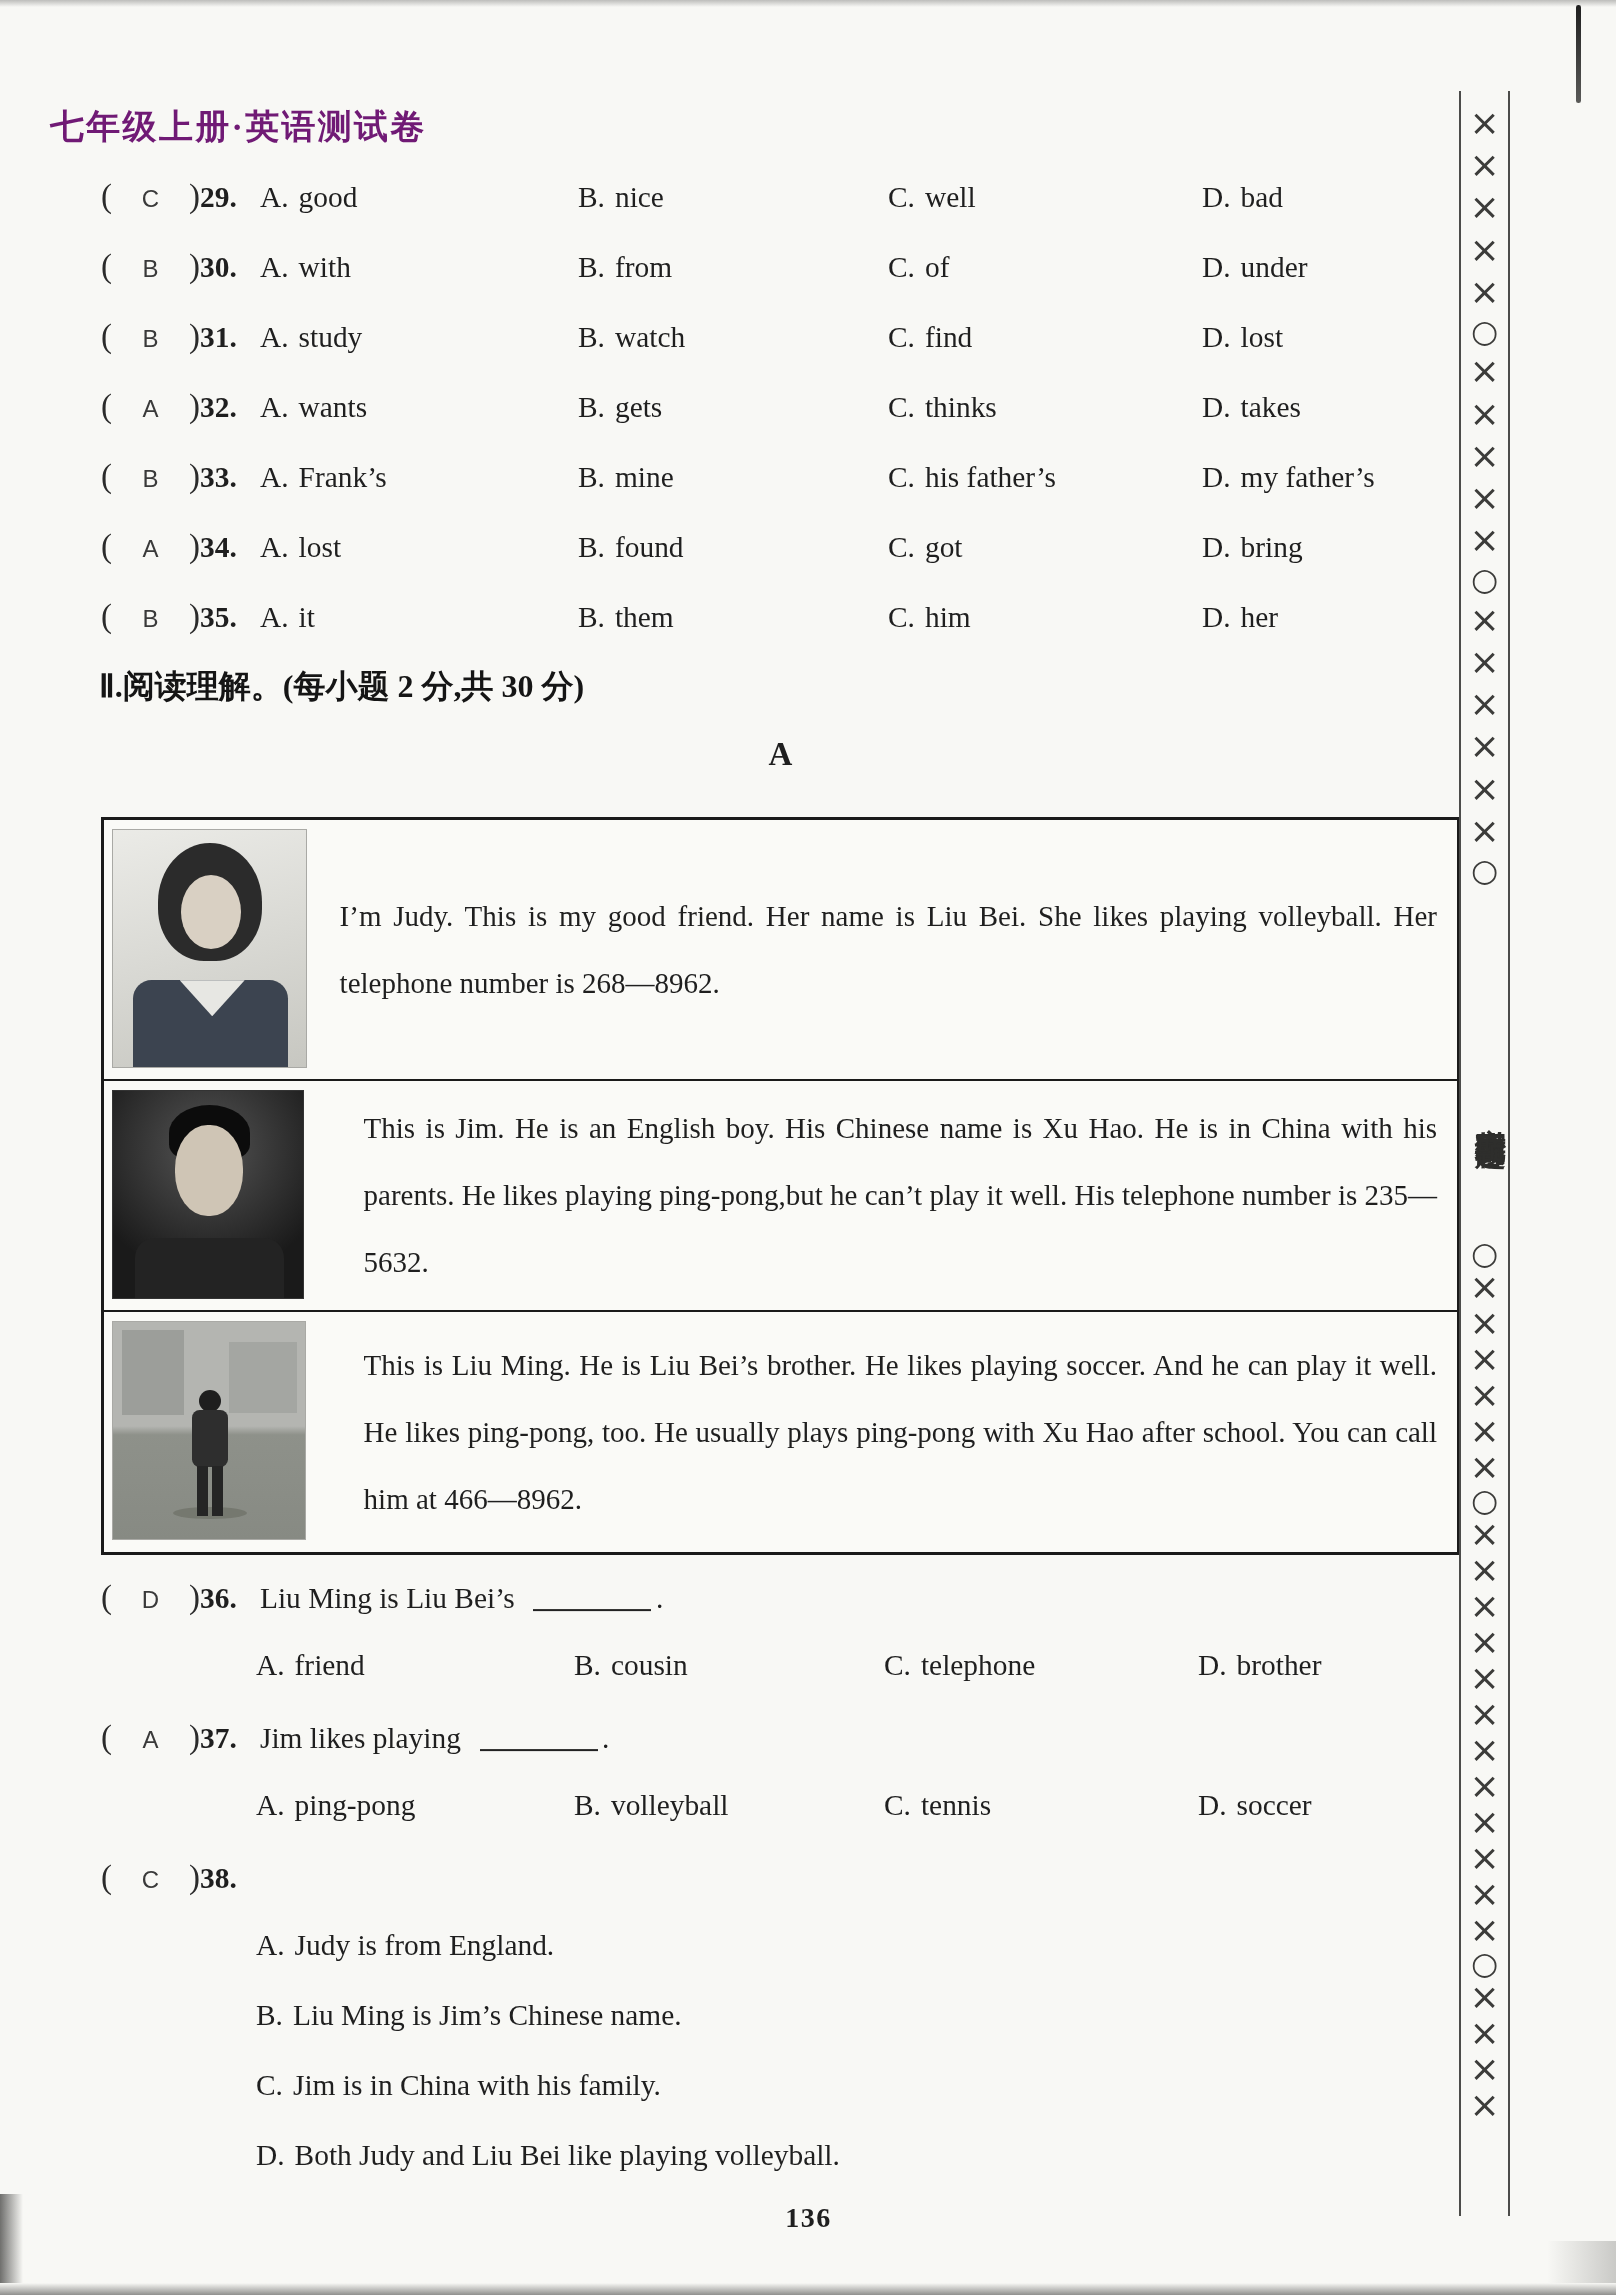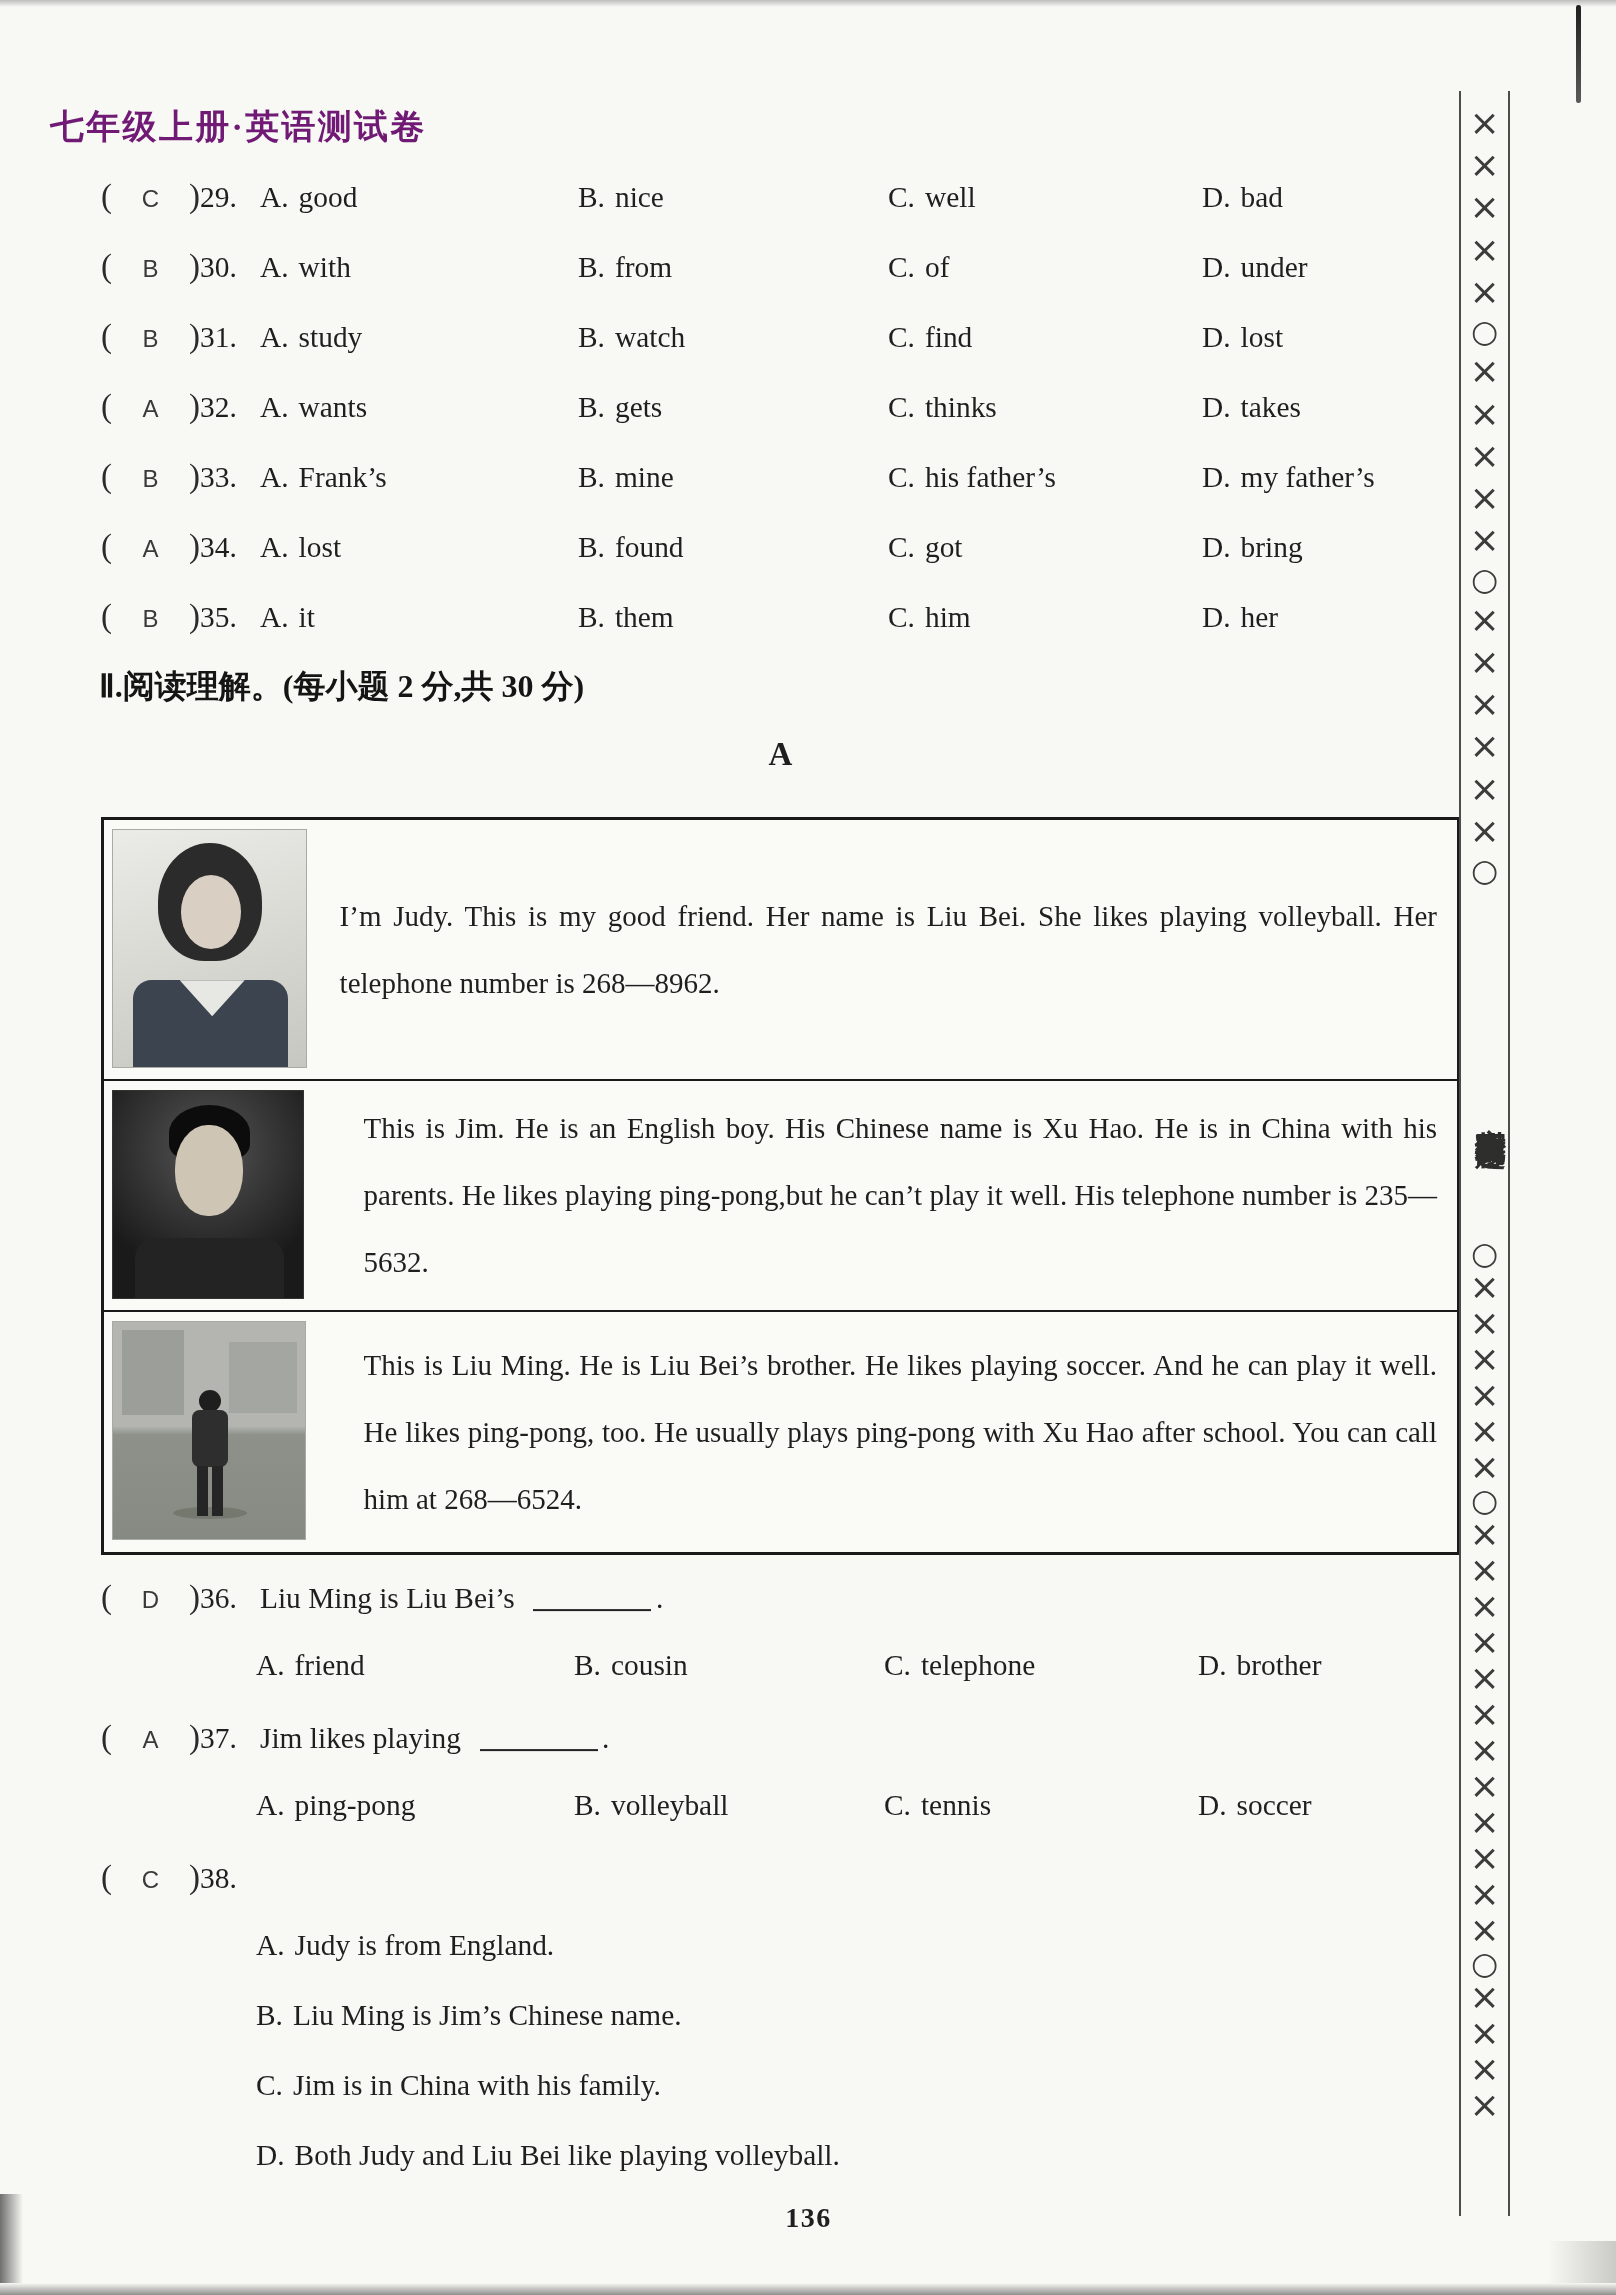--- a/index.html
+++ b/index.html
@@ -25,21 +25,21 @@
   .header { left:50px; top:104px; font-size:34px; font-weight:700;
     letter-spacing:2.3px; color:#701a75; }
 
   
   .cloze-wrap { left:101px; top:178px; width:1361px; }
   .q-row { display:flex; align-items:baseline; height:70px; font-size:29.4px; }
   .ans { width:99px; display:inline-flex; justify-content:space-between;
     align-items:baseline; font-size:33px; color:#2b2b2b; flex:none; }
   .ans-letter { font-family:"Liberation Sans", sans-serif; font-size:24px;
     color:#3a3a3a; }
-  .qnum { width:60px; font-weight:400; flex:none; }
+  .qnum { width:60px; font-weight:700; flex:none; }
   .opt { display:inline-flex; align-items:baseline; }
   .opt-label { margin-right:10px; }
   .w-a { width:318px; } .w-b { width:310px; } .w-c { width:314px; } .w-d { flex:1; }
 
   
   .sec2-heading { left:99px; top:665px; font-size:32px; font-weight:700; color:#151515; }
   .passage-label { left:101px; top:736px; width:1359px; text-align:center;
     font-size:33px; font-weight:700; }
 
   
@@ -341,21 +341,21 @@
           <div class="p3-building"></div>
           <div class="p3-building2"></div>
           <div class="p3-shadow"></div>
           <div class="p3-head"></div>
           <div class="p3-torso"></div>
           <div class="p3-leg-l"></div>
           <div class="p3-leg-r"></div>
         </div>
       </div>
       <div class="t-text">
-          <p>This is Liu Ming. He is Liu Bei’s brother. He likes playing soccer. And he can play it well. He likes ping-pong, too. He usually plays ping-pong with Xu Hao after school. You can call him at 268—6524.</p>
+          <p>This is Liu Ming. He is Liu Bei’s brother. He likes playing soccer. And he can play it well. He likes ping-pong, too. He usually plays ping-pong with Xu Hao after school. You can call him at 466—8962.</p>
         </div>
     </div>
   </div>
 
   <div class="abs reading-wrap">
 
     <div class="stem-row">
       <span class="ans">
           <span>(</span>
           <span class="ans-letter">D</span>

